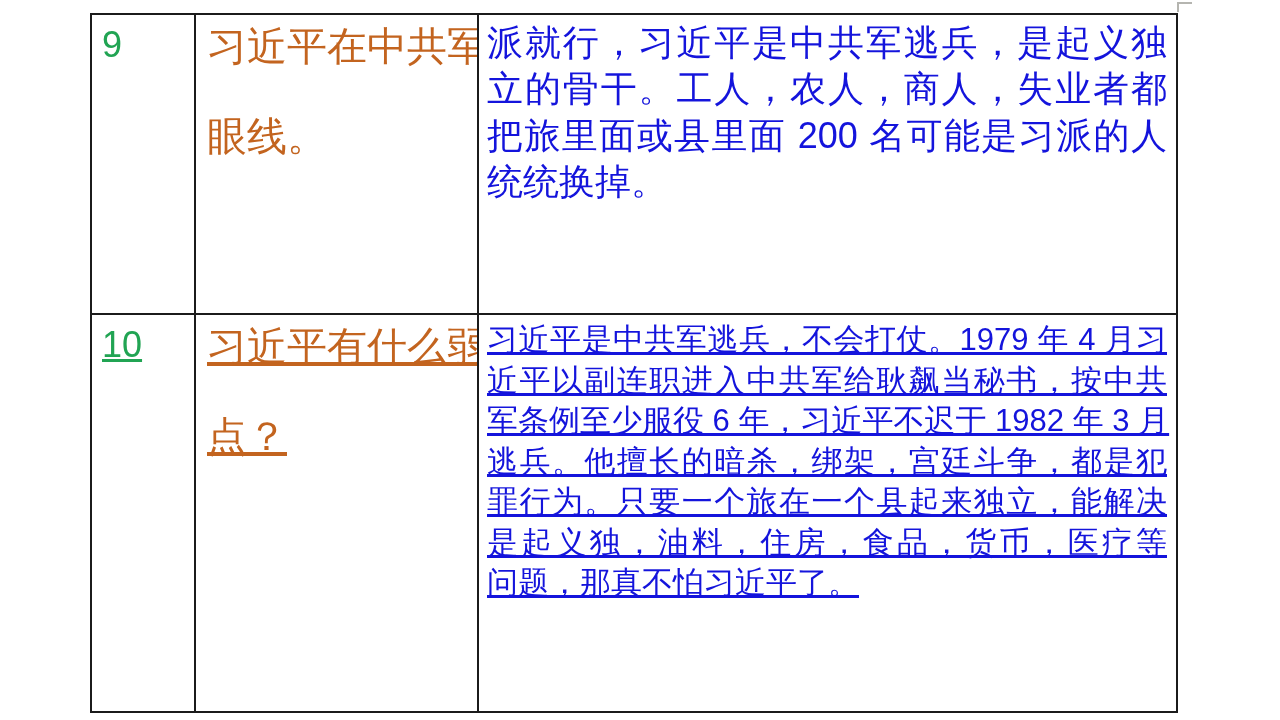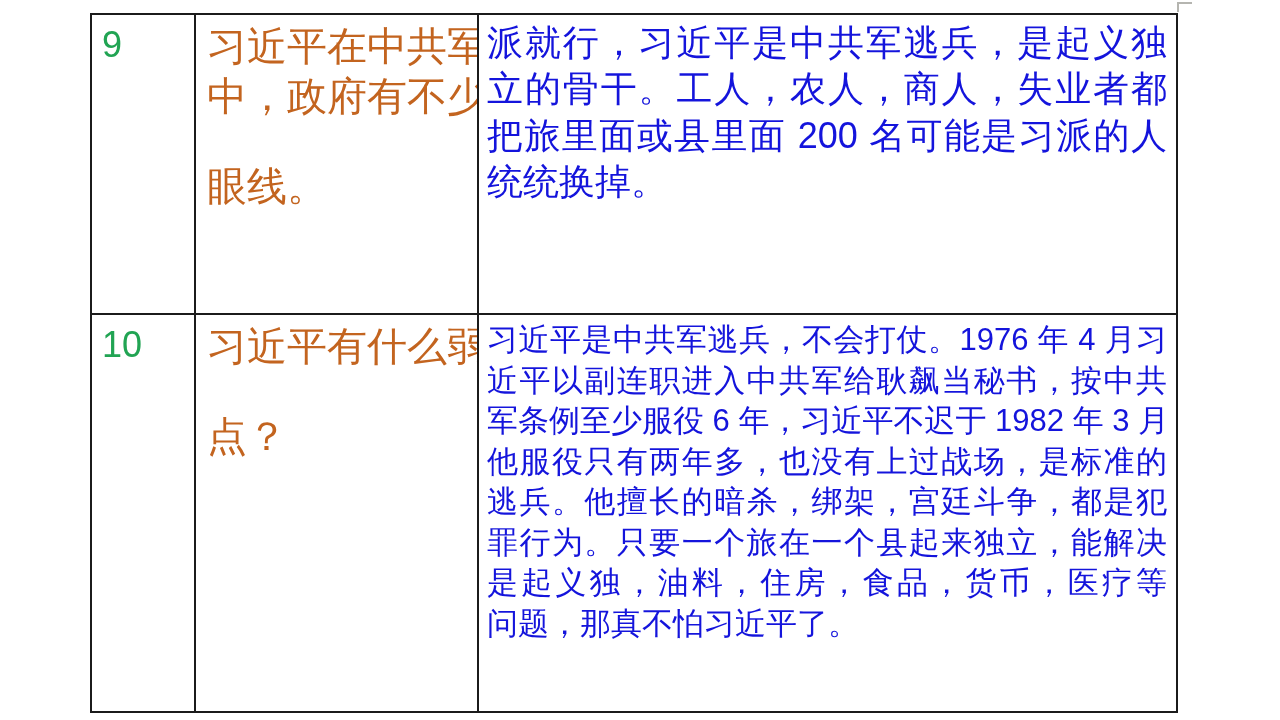--- a/index.html
+++ b/index.html
@@ -38,21 +38,21 @@
     grid-template-rows: 300px 1fr;
     background: #ffffff;
   }
   .cell {
     box-sizing: border-box;
     border-right: 2px solid var(--border, #1b1b1b);
     border-bottom: 2px solid var(--border, #1b1b1b);
     overflow: hidden;
   }
   .cell.last-col { border-right: none; }
-  .cell.last-row { border-bottom: none; }
+  .cell.last-row { border-bottom: none; text-decoration: underline; }
 
   .num-cell {
     color: var(--number_color, #21a453);
     font-size: 36px;
     line-height: 44px;
     padding: 8px 0 0 10px;
   }
   .q-cell {
     color: var(--question_color, #c3641f);
     font-size: 40px;
@@ -89,43 +89,41 @@
 <div class="canvas">
 
   <div class="corner-mark"></div>
 
   <div class="qa-table">
 
     <div class="cell num-cell">9</div>
 
     <div class="cell q-cell">
         <div class="line">习近平在中共军</div>
-        <div class="line">中，政府有不少</div>
         <div class="line para-end">眼线。</div>
       </div>
 
     <div class="cell a-cell r9 last-col">
         <div class="line">派就行，习近平是中共军逃兵，是起义独</div>
         <div class="line">立的骨干。工人，农人，商人，失业者都</div>
         <div class="line">把旅里面或县里面 200 名可能是习派的人</div>
         <div class="line para-end">统统换掉。</div>
       </div>
 
     <div class="cell num-cell last-row">10</div>
 
     <div class="cell q-cell last-row">
         <div class="line">习近平有什么弱</div>
         <div class="line para-end">点？</div>
       </div>
 
     <div class="cell a-cell r10 last-col last-row">
-        <div class="line">习近平是中共军逃兵，不会打仗。1976 年 4 月习</div>
+        <div class="line">习近平是中共军逃兵，不会打仗。1979 年 4 月习</div>
         <div class="line">近平以副连职进入中共军给耿飙当秘书，按中共</div>
         <div class="line">军条例至少服役 6 年，习近平不迟于 1982 年 3 月</div>
-        <div class="line">他服役只有两年多，也没有上过战场，是标准的</div>
         <div class="line">逃兵。他擅长的暗杀，绑架，宫廷斗争，都是犯</div>
         <div class="line">罪行为。只要一个旅在一个县起来独立，能解决</div>
         <div class="line">是起义独，油料，住房，食品，货币，医疗等</div>
         <div class="line para-end">问题，那真不怕习近平了。</div>
       </div>
 
   </div>
 </div>
 
 </body></html>

